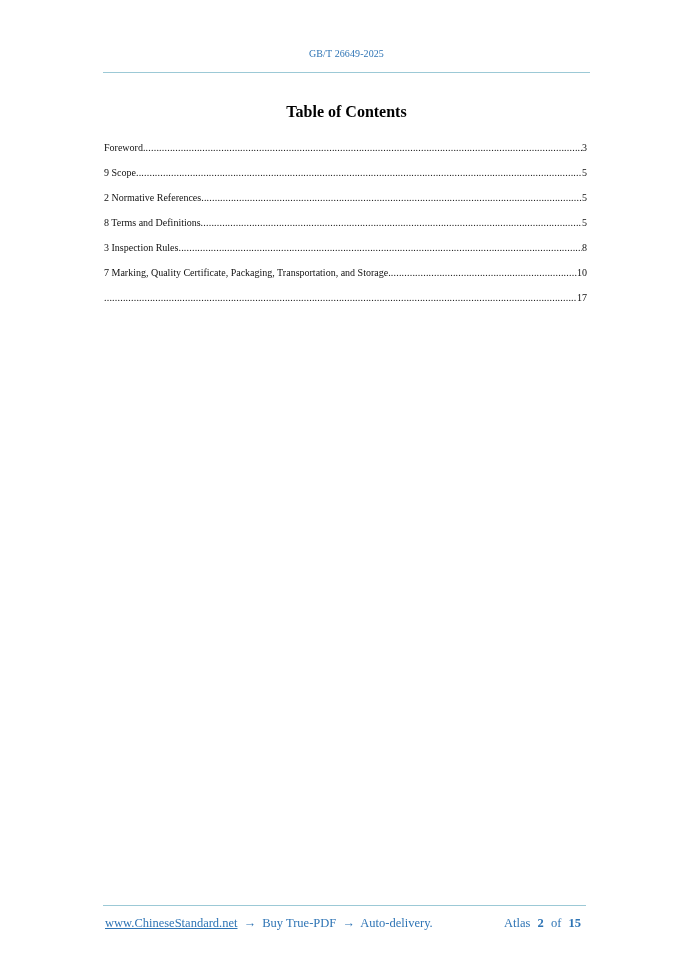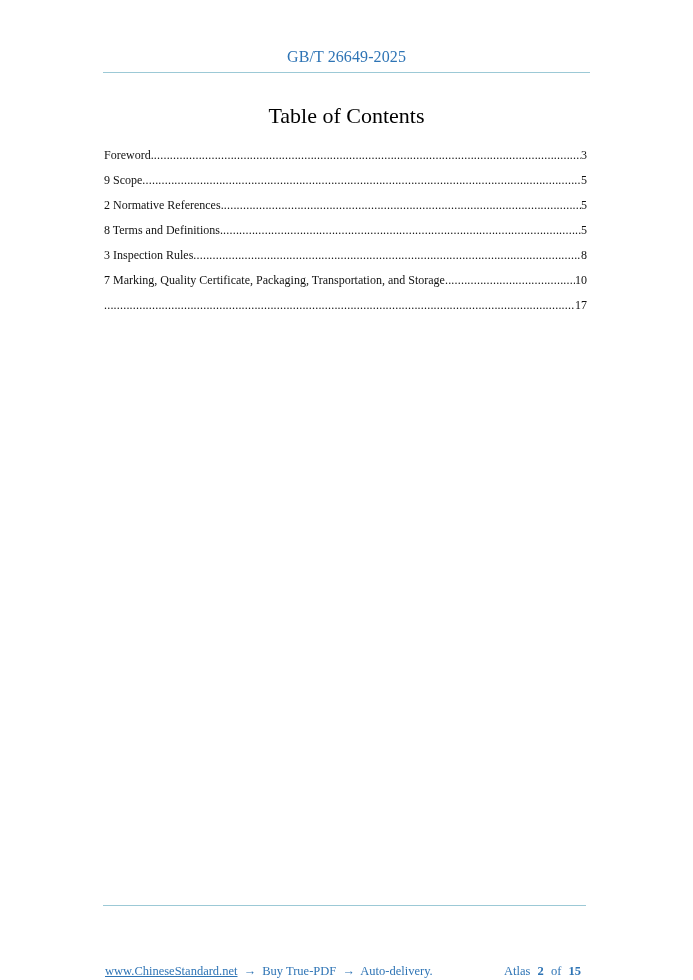--- a/index.html
+++ b/index.html
@@ -14,56 +14,56 @@
     overflow: hidden;
     font-family: "Liberation Serif", "DejaVu Serif", serif;
     color: #111111;
   }
   .header {
     position: absolute;
     left: 103px;
     top: 48px;
     width: 487px;
     text-align: center;
-    font-size: 16px;
+    font-size: 10px;
     color: #2e74b5;
     letter-spacing: 0.1px;
   }
   .header-rule {
     position: absolute;
     left: 103px;
     top: 72px;
     width: 487px;
     height: 0;
     border-top: 1px solid #9cc9d6;
   }
   .toc-title {
     position: absolute;
     left: 103px;
     top: 103px;
     width: 487px;
     text-align: center;
-    font-size: 22px;
-    font-weight: normal;
+    font-size: 16px;
+    font-weight: bold;
     color: #000;
   }
   .toc-list {
     position: absolute;
     left: 104px;
     top: 139px;
     width: 483px;
     margin: 0;
     padding: 0;
     list-style: none;
   }
   .toc-row {
     display: flex;
-    align-items: flex-end;
+    align-items: flex-start;
     height: 25px;
-    font-size: 12px;
+    font-size: 10px;
     line-height: 18px;
     white-space: nowrap;
     overflow: hidden;
   }
   .toc-label {
     flex: 0 0 auto;
   }
   .toc-leader {
     flex: 1 1 auto;
     overflow: hidden;
@@ -88,21 +88,20 @@
   .footer {
     position: absolute;
     left: 105px;
     top: 916px;
     width: 480px;
     font-size: 12.5px;
     color: #2e74b5;
     display: flex;
     justify-content: space-between;
     align-items: baseline;
-    margin-top: 48px;
   }
   .footer a {
     color: #2e74b5;
     text-decoration: underline;
   }
   .footer .arrow {
     margin: 0 3px;
   }
   .page-num b {
     font-weight: bold;

